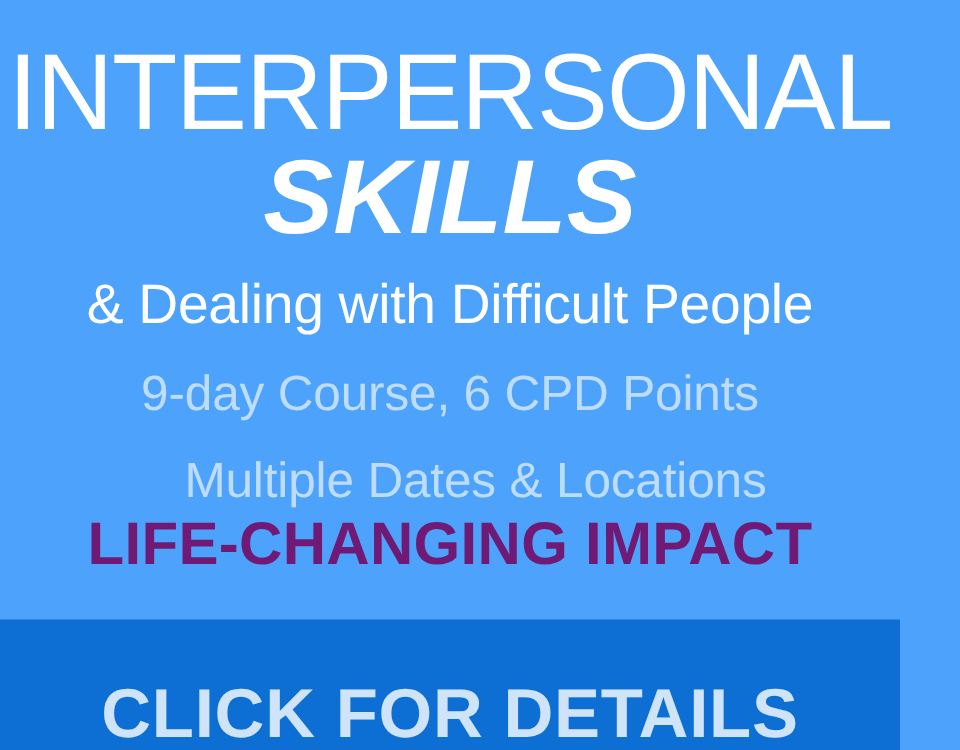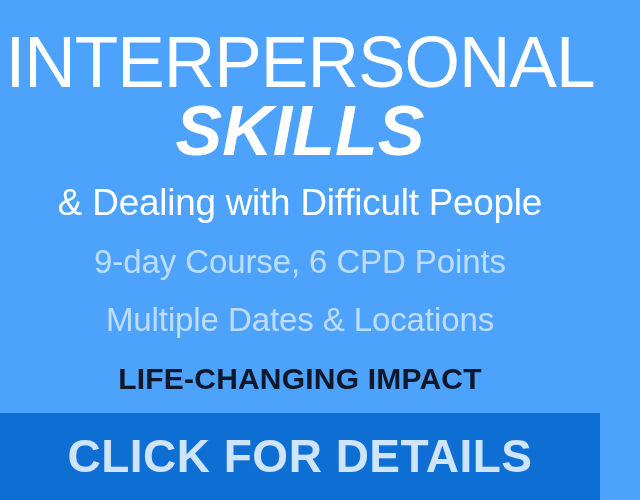--- a/index.html
+++ b/index.html
@@ -75,39 +75,39 @@
   }
 
   
   .detail {
     font-size: 33px;
     font-weight: 400;
     letter-spacing: -0.1px;
     color: rgba(255, 255, 255, 0.64);
   }
   .detail-course  { top: 245px; }
-  .detail-dates   { top: 303px; }
+  .detail-dates   { top: 303px; padding-left: 17px; }
 
   
   .impact {
-    top: 364px;
-    font-size: 30px;
+    top: 343px;
+    font-size: 40px;
     font-weight: 600;
     letter-spacing: 0.2px;
-    color: #0f172a;
+    color: #701a75;
   }
 
   
   .cta-bar {
     position: relative;
     width: 100%;
     height: 87px;
     background: #0d6fd4;
     display: flex;
-    align-items: center;
+    align-items: flex-end;
     justify-content: center;
     cursor: pointer;
     user-select: none;
   }
 
   .cta-label {
     font-size: 46px;
     font-weight: 700;
     letter-spacing: 0.5px;
     line-height: 1;

